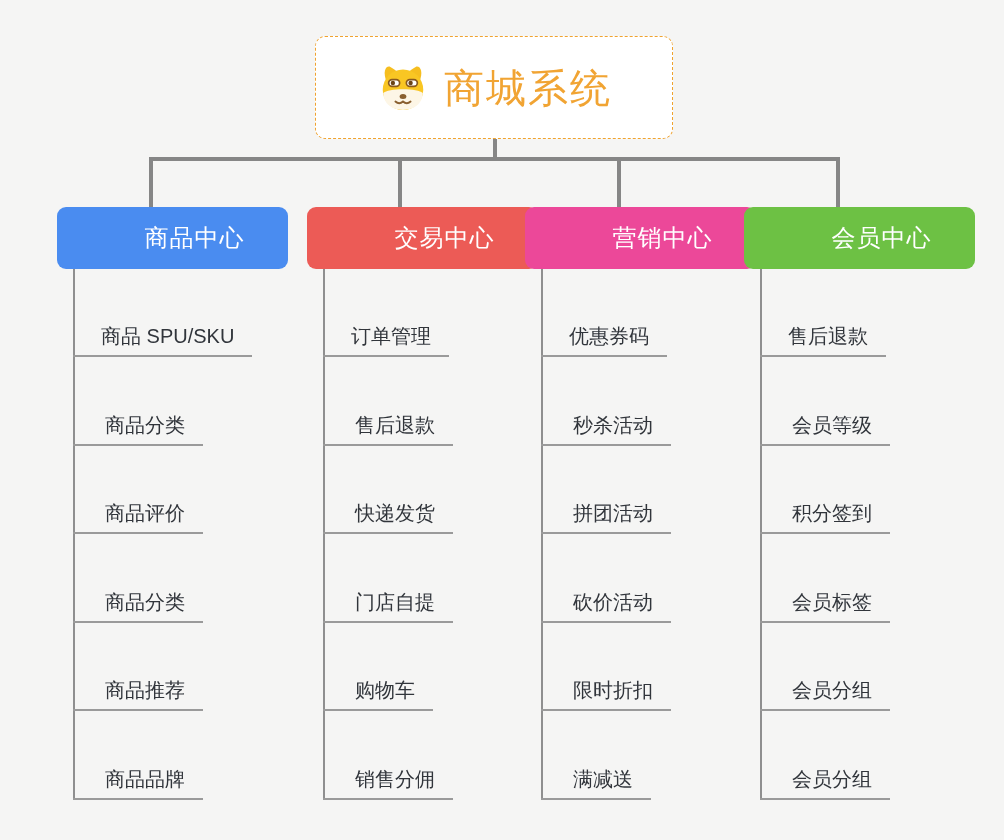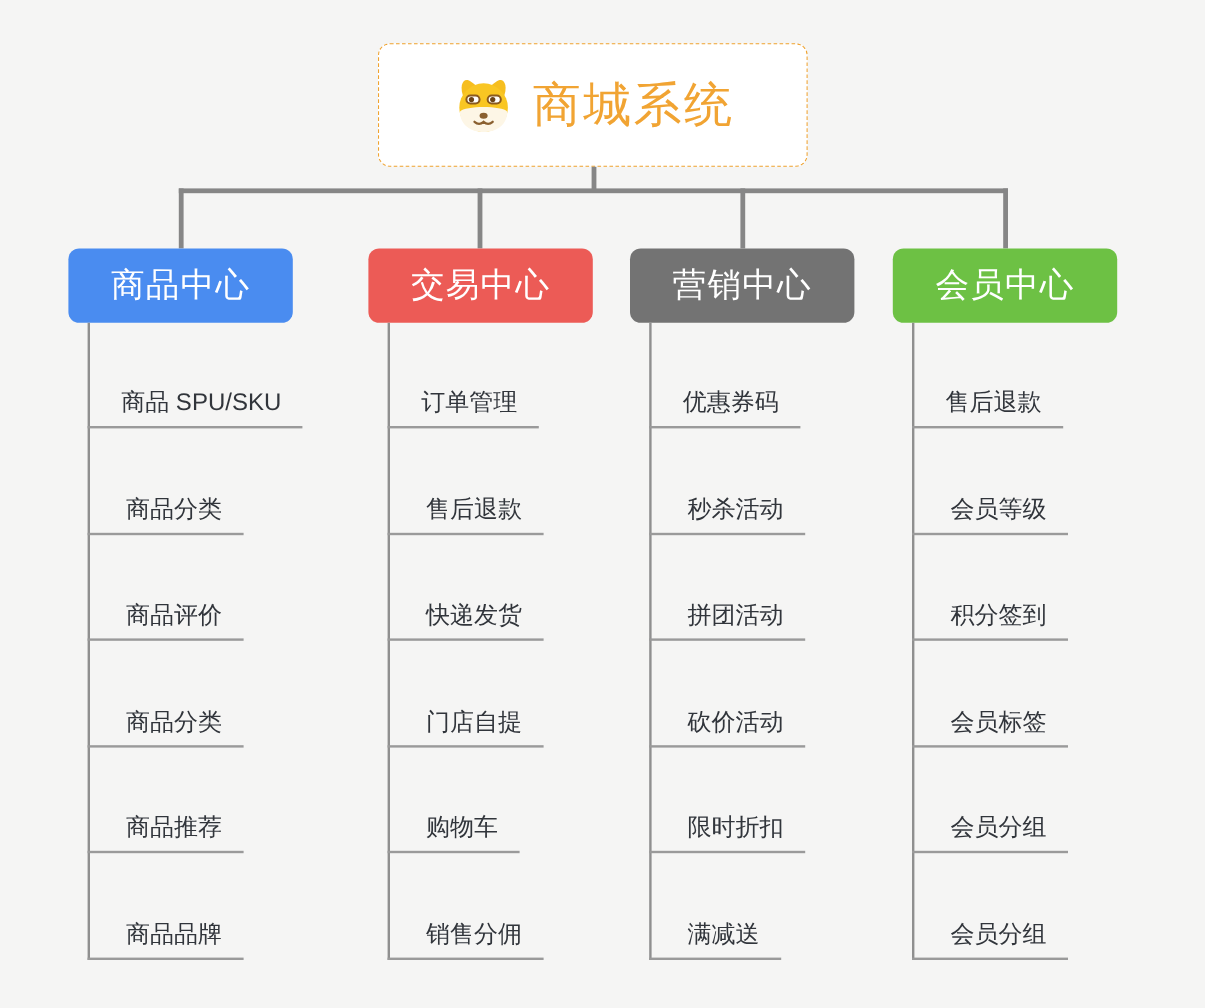--- a/index.html
+++ b/index.html
@@ -71,23 +71,24 @@
     position: absolute;
     left: 0;
     top: 0;
     width: 187px;
     height: 62px;
     border-radius: 9px;
     display: flex;
     align-items: center;
     justify-content: center;
     color: #ffffff;
-    font-size: 28px;
+    font-size: 24px;
     letter-spacing: 1px;
     cursor: pointer;
+    padding-left: 44px;
   }
 
   .spine {
     position: absolute;
     left: 16px;
     top: 62px;
     width: 2px;
     height: 531px;
     background: #8f8f8f;
   }
@@ -160,21 +161,21 @@
     <div class="spine"></div>
     <div class="item r0">订单管理</div>
     <div class="item r1">售后退款</div>
     <div class="item r2">快递发货</div>
     <div class="item r3">门店自提</div>
     <div class="item r4">购物车</div>
     <div class="item r5">销售分佣</div>
   </div>
 
   <div class="branch branch-2">
-    <div class="branch-header" style="background-color: #737373;">营销中心</div>
+    <div class="branch-header" style="background-color: #ec4899;">营销中心</div>
     <div class="spine"></div>
     <div class="item r0">优惠券码</div>
     <div class="item r1">秒杀活动</div>
     <div class="item r2">拼团活动</div>
     <div class="item r3">砍价活动</div>
     <div class="item r4">限时折扣</div>
     <div class="item r5">满减送</div>
   </div>
 
   <div class="branch branch-3">

